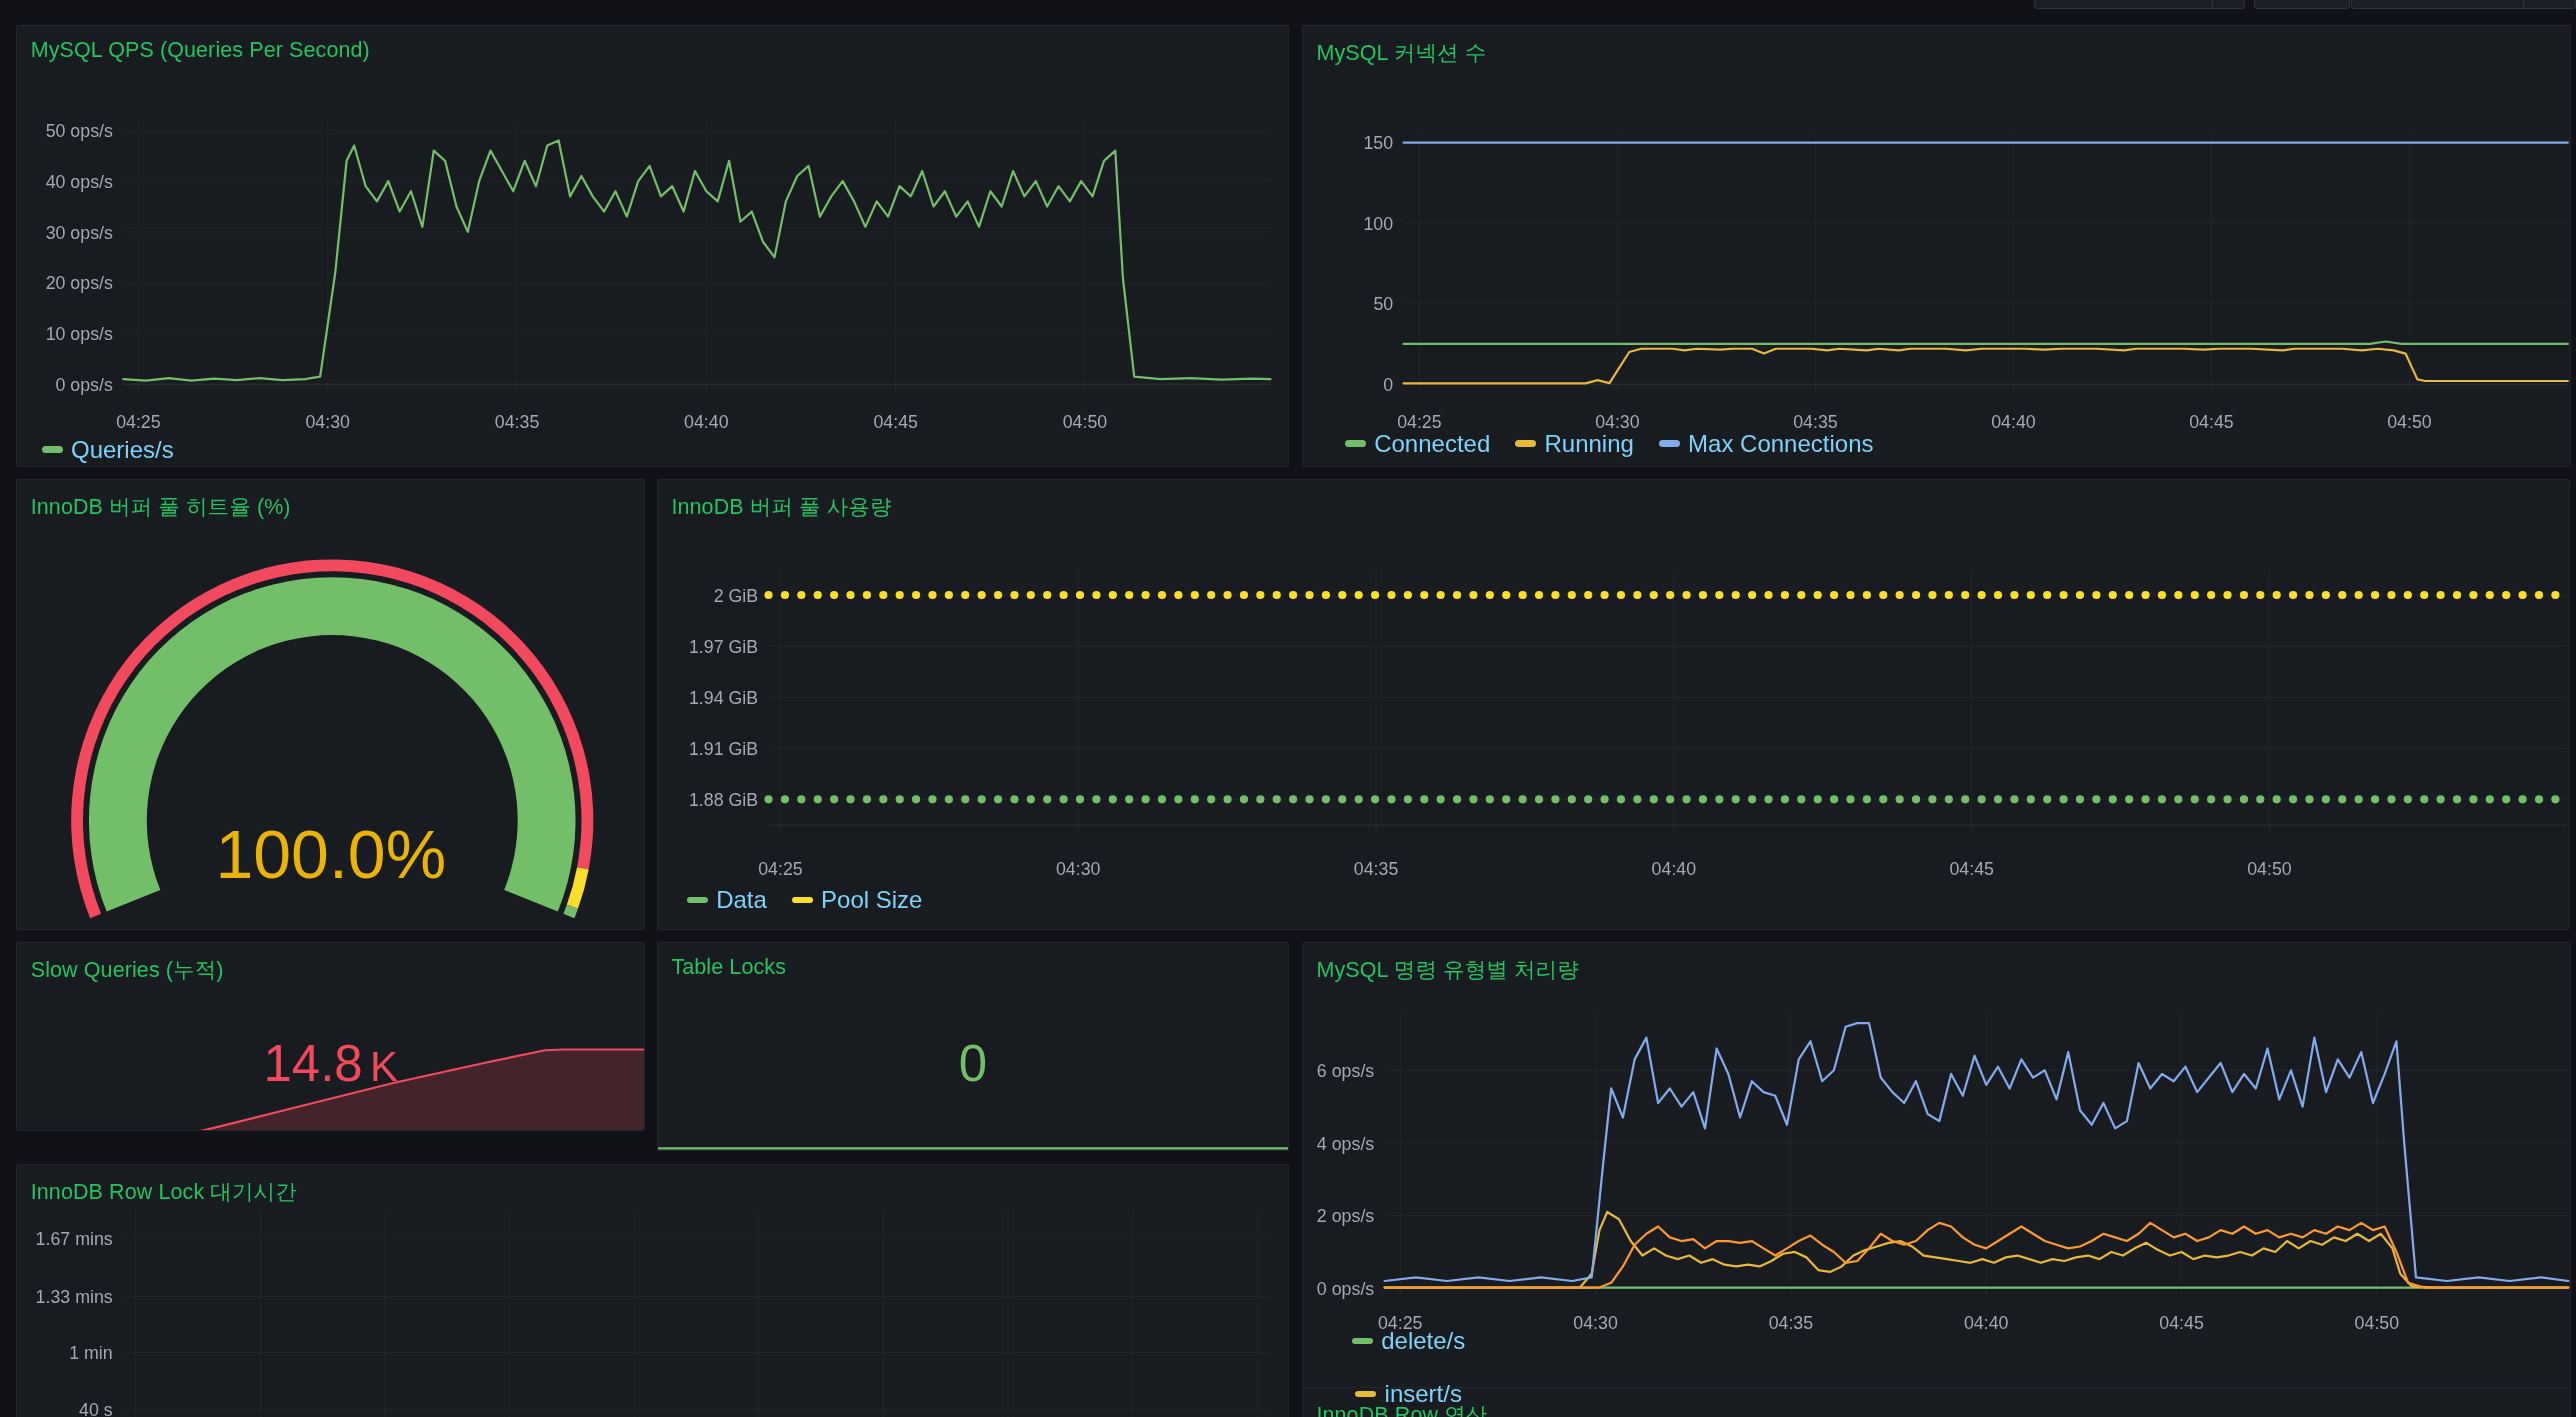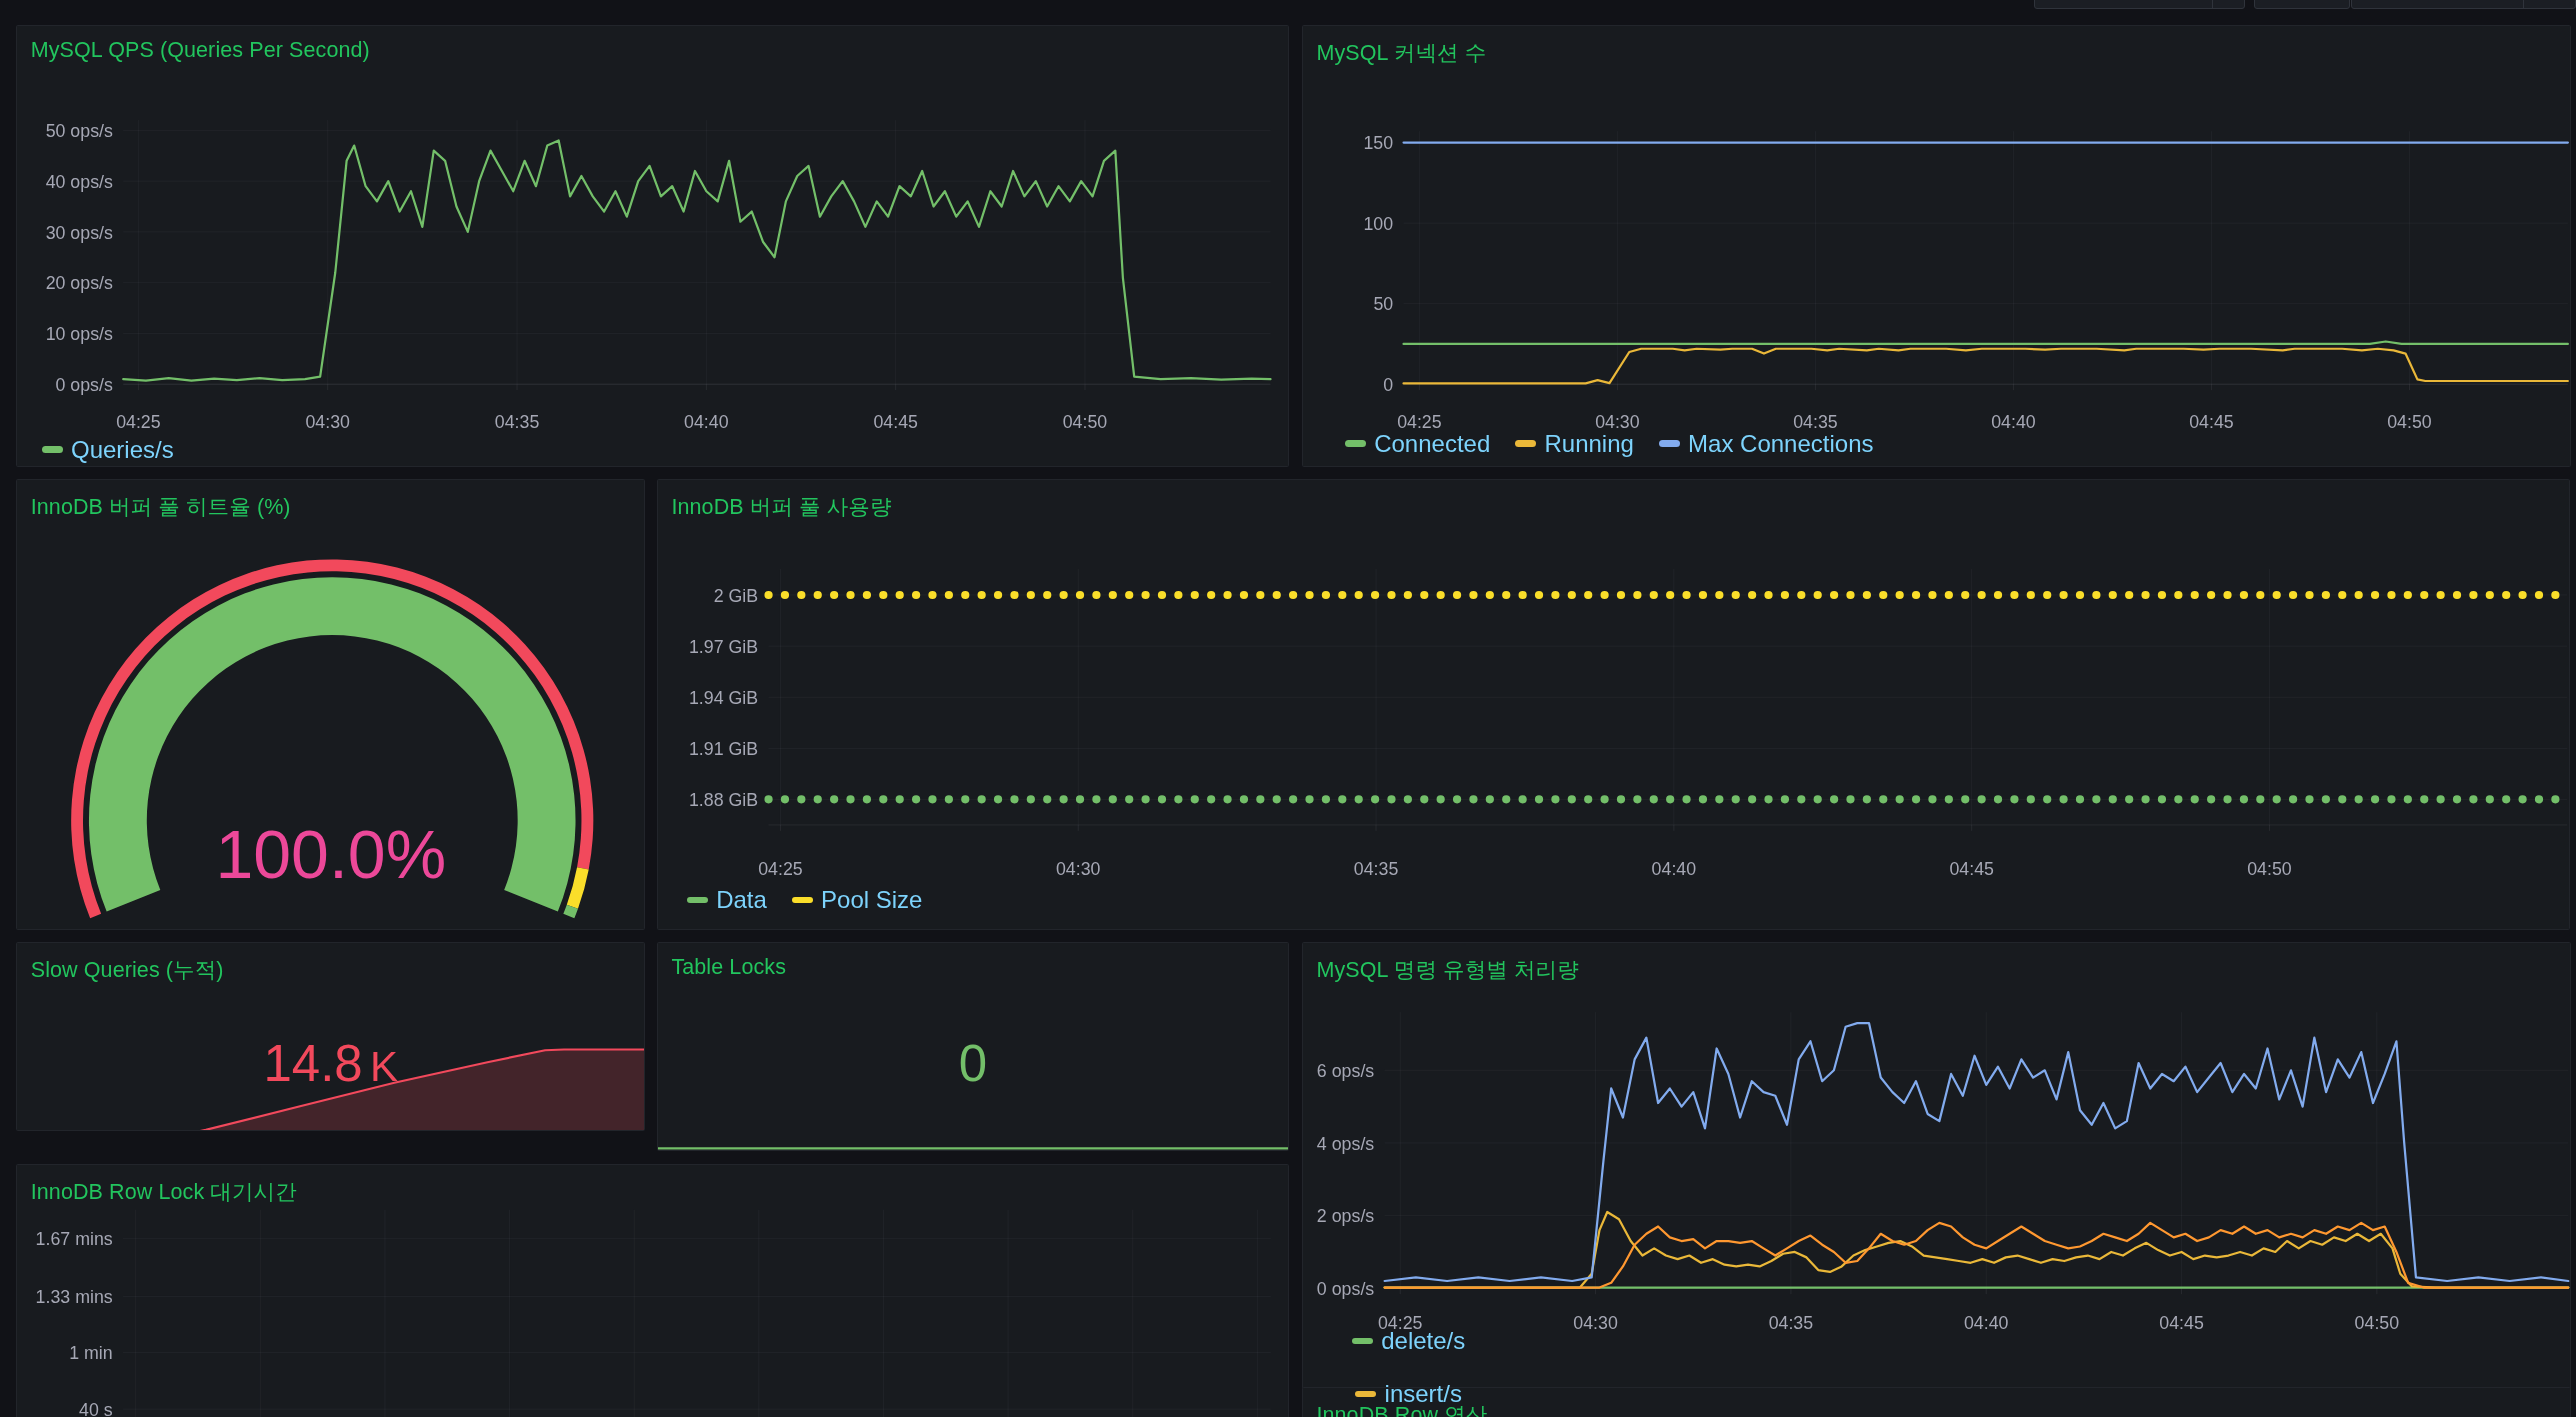--- a/index.html
+++ b/index.html
@@ -19,21 +19,21 @@
   .chart{position:absolute;left:0;top:0;z-index:1;}
   .legend{position:absolute;z-index:3;display:flex;align-items:center;gap:25px;
     font-size:24px;color:#7dd3fc;white-space:nowrap;}
   .legend .li{display:flex;align-items:center;cursor:pointer;}
   .legend .li i{display:inline-block;width:21px;height:6.7px;border-radius:3.7px;margin-right:8.2px;}
   .legend .li em{font-style:normal;}
   .statwrap{position:absolute;left:0;right:0;z-index:2;display:flex;justify-content:center;align-items:baseline;}
   .statval{font-size:51px;font-weight:500;line-height:1;}
   .statsuffix{font-size:42px;font-weight:500;margin-left:7.4px;}
   .gaugeval{position:absolute;left:0;right:0;text-align:center;z-index:2;
-    font-size:68px;font-weight:500;color:#ec4899;line-height:1;}
+    font-size:68px;font-weight:500;color:#eab308;line-height:1;}
   .frag{position:absolute;top:-6px;height:15px;background:#1B1E24;border:0.7px solid #2F333B;
     border-radius:3px;box-sizing:border-box;z-index:5;}
   .frag .div{position:absolute;top:0;bottom:0;width:0.7px;background:#2F333B;}
 </style>
 </head>
 <body>
 
 <div class="frag" style="left:2034px;width:211px;">
     <span class="div" style="left:177px;"></span>
   </div>

